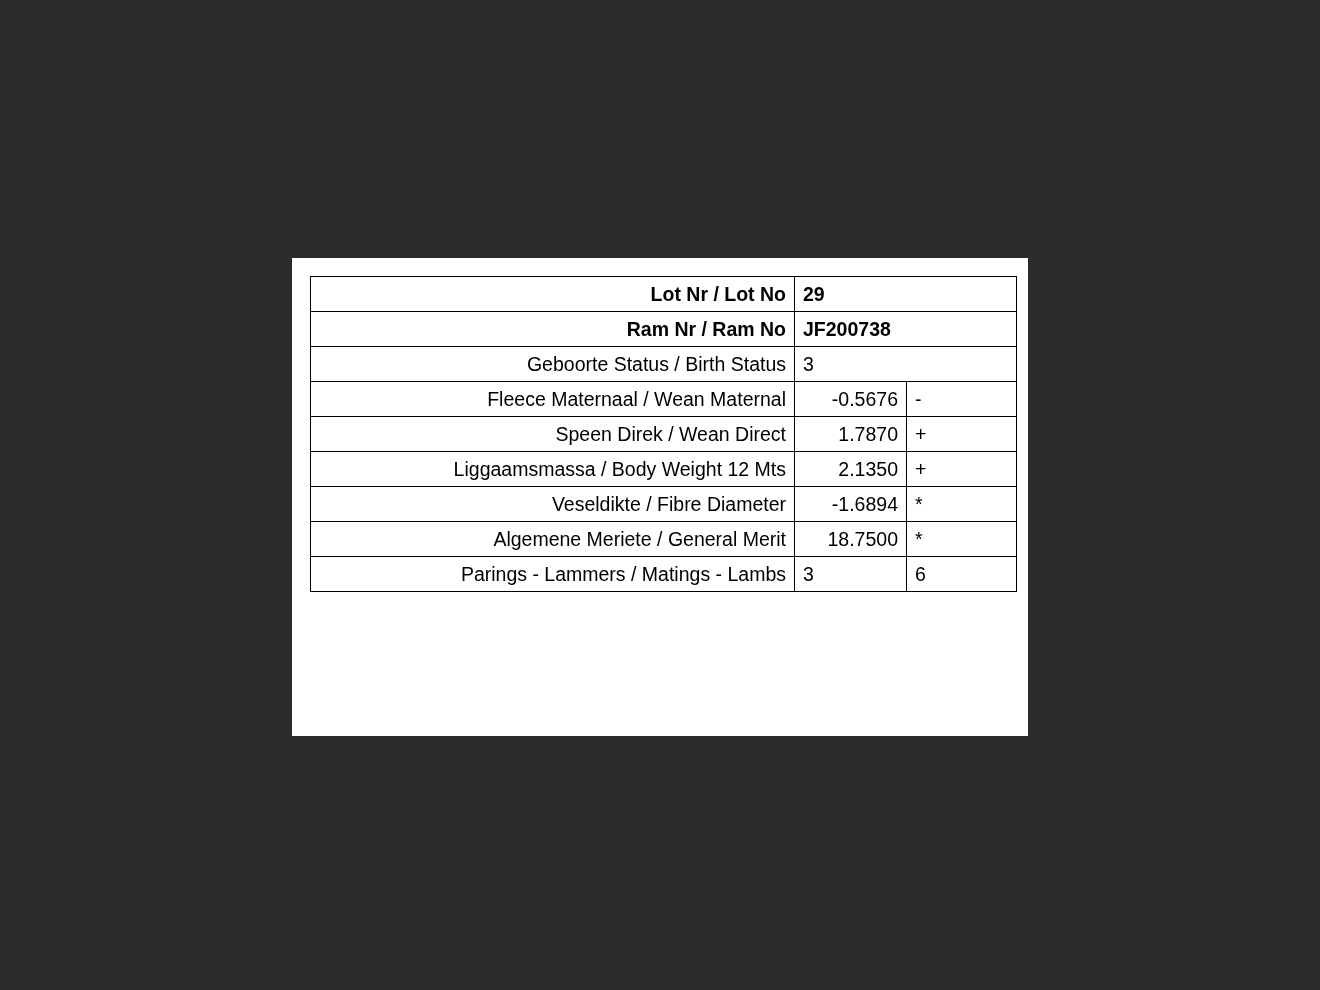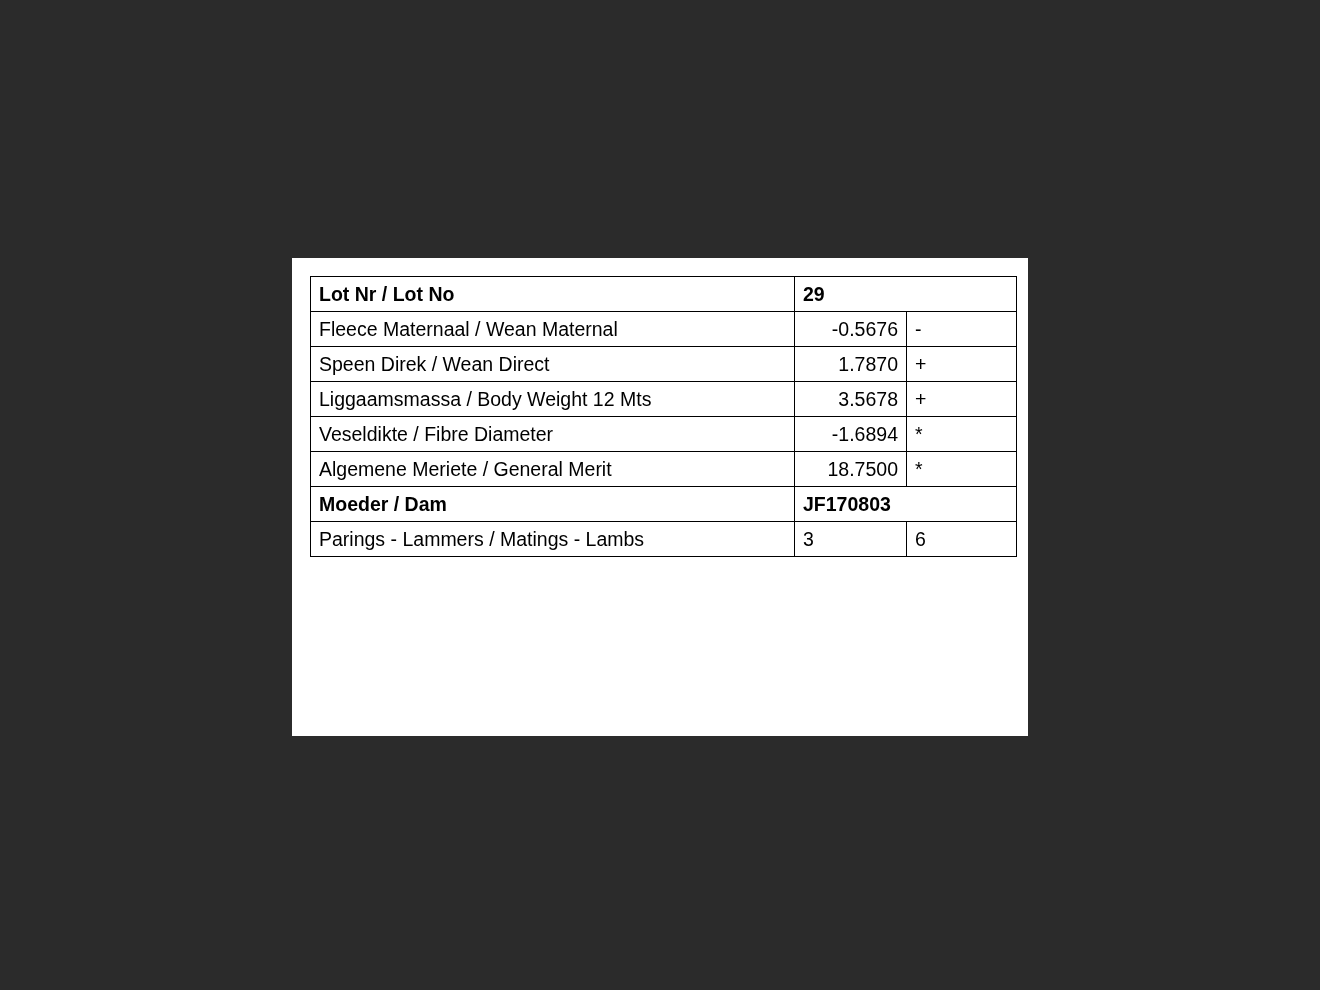--- a/index.html
+++ b/index.html
@@ -37,21 +37,21 @@
     border: 1.5px solid #000000;
     font-size: 19.5px;
     color: #000000;
     height: 32px;
     padding: 1px 8px;
     line-height: 1.15;
     vertical-align: middle;
     background: #ffffff;
   }
   td.label {
-    text-align: left;
+    text-align: right;
     margin-left: 38px;
   }
   td.bold {
     font-weight: bold;
   }
   td.val-center {
     text-align: left;
   }
   td.val-right {
     text-align: right;
@@ -71,52 +71,56 @@
       <colgroup>
         <col class="col-label">
         <col class="col-v1">
         <col class="col-v2">
       </colgroup>
       <tbody>
         <tr>
           <td class="label bold">Lot Nr / Lot No</td>
           <td class="val-center bold" colspan="2">29</td>
         </tr>
+        <tr>
+          <td class="label bold">Ram Nr / Ram No</td>
+          <td class="val-center bold" colspan="2">JF200738</td>
+        </tr>
+        <tr>
+          <td class="label">Geboorte Status / Birth Status</td>
+          <td class="val-center" colspan="2">3</td>
+        </tr>
 
         <tr>
           <td class="label">Fleece Maternaal / Wean Maternal</td>
           <td class="val-right">-0.5676</td>
           <td class="val-center">-</td>
         </tr>
         <tr>
           <td class="label">Speen Direk / Wean Direct</td>
           <td class="val-right">1.7870</td>
           <td class="val-center">+</td>
         </tr>
         <tr>
           <td class="label">Liggaamsmassa / Body Weight 12 Mts</td>
-          <td class="val-right">3.5678</td>
+          <td class="val-right">2.1350</td>
           <td class="val-center">+</td>
         </tr>
         <tr>
           <td class="label">Veseldikte / Fibre Diameter</td>
           <td class="val-right">-1.6894</td>
           <td class="val-center">*</td>
         </tr>
         <tr>
           <td class="label">Algemene Meriete / General Merit</td>
           <td class="val-right">18.7500</td>
           <td class="val-center">*</td>
         </tr>
 
         <tr>
-          <td class="label bold">Moeder / Dam</td>
-          <td class="val-center bold" colspan="2">JF170803</td>
-        </tr>
-        <tr>
           <td class="label">Parings - Lammers  / Matings - Lambs</td>
           <td class="val-center">3</td>
           <td class="val-center">6</td>
         </tr>
       </tbody>
     </table>
   </div>
 </div>
 
 </body></html>

